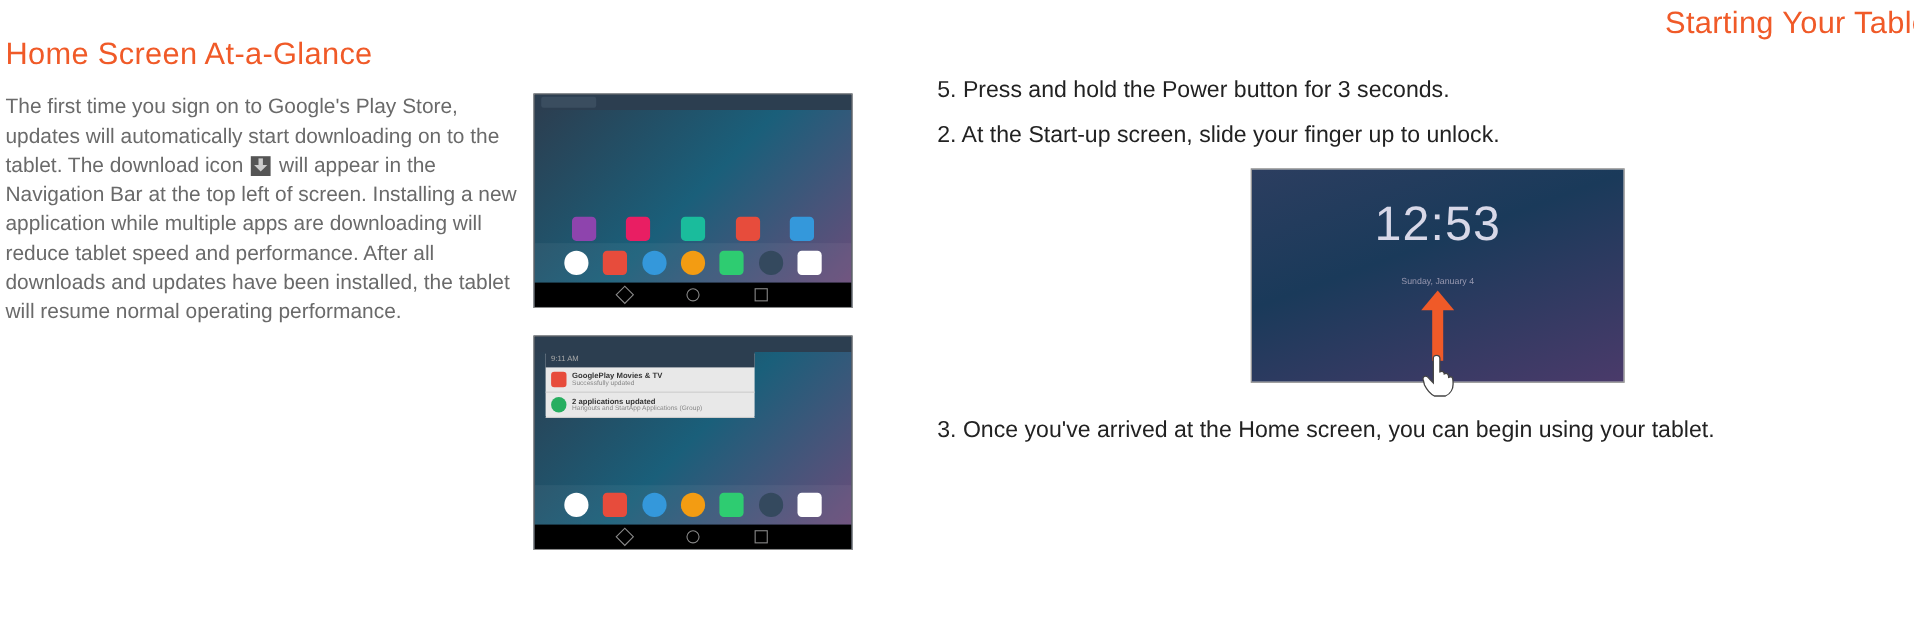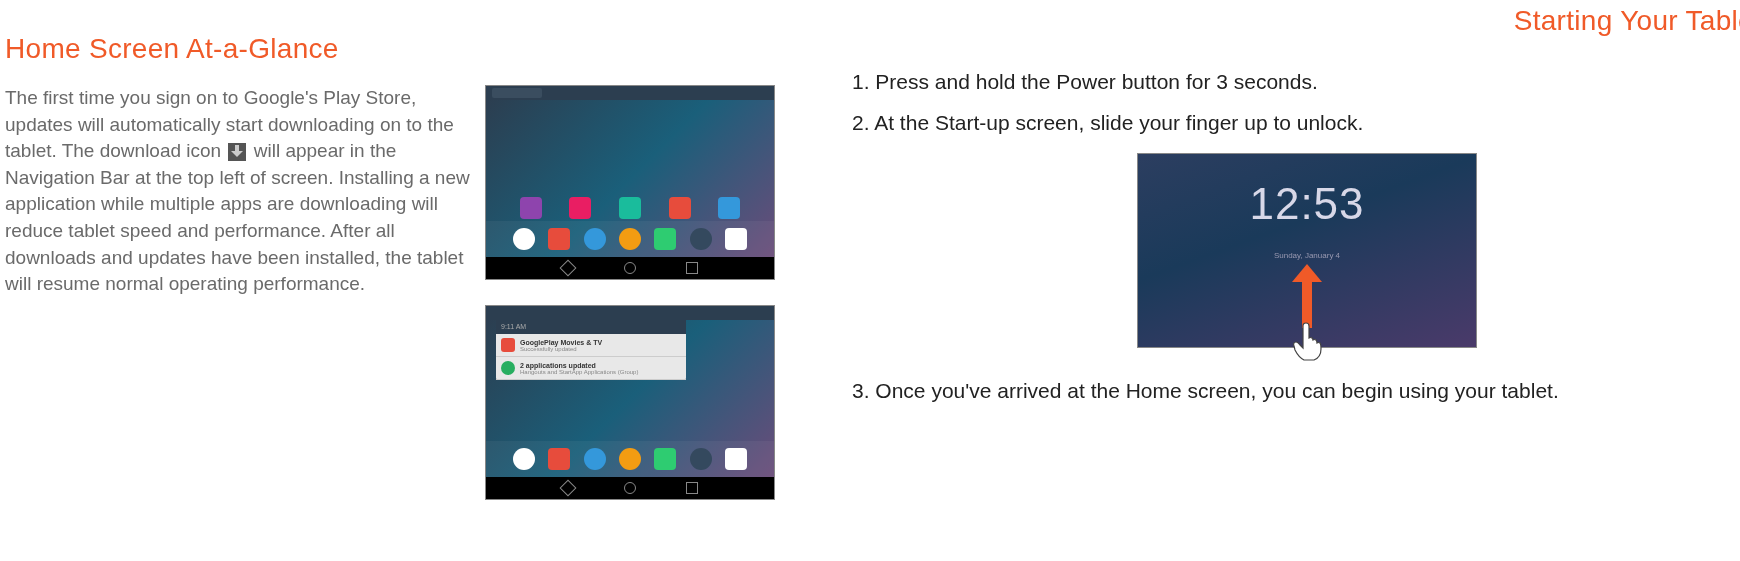--- a/index.html
+++ b/index.html
@@ -381,21 +381,21 @@
   </div>
 
   <div class="page-num-left">6</div>
 </div>
 
 <div class="page-right">
   <div class="heading-right">Starting Your Tablet</div>
 
   <div class="right-content">
     <div class="step">
-      <span>1. Press and hold the Power button for 3 seconds.</span>
+      <span>5. Press and hold the Power button for 3 seconds.</span>
     </div>
 
     <div class="step" style="margin-top:10px">2. At the Start-up screen, slide your finger up to unlock.</div>
 
     <div class="lock-screen-wrap">
       <div class="lock-screen">
         <div class="lock-time">12:53</div>
         <div class="lock-date">Sunday, January 4</div>
         <div class="swipe-arrow">
           <div class="arrow-line">

